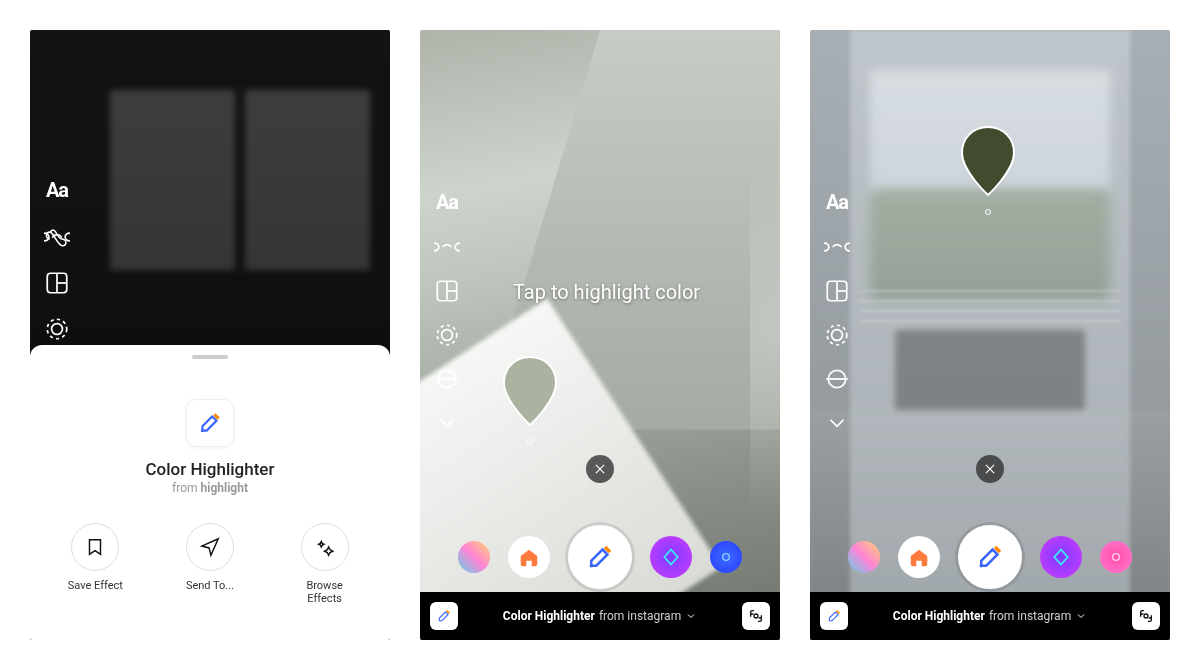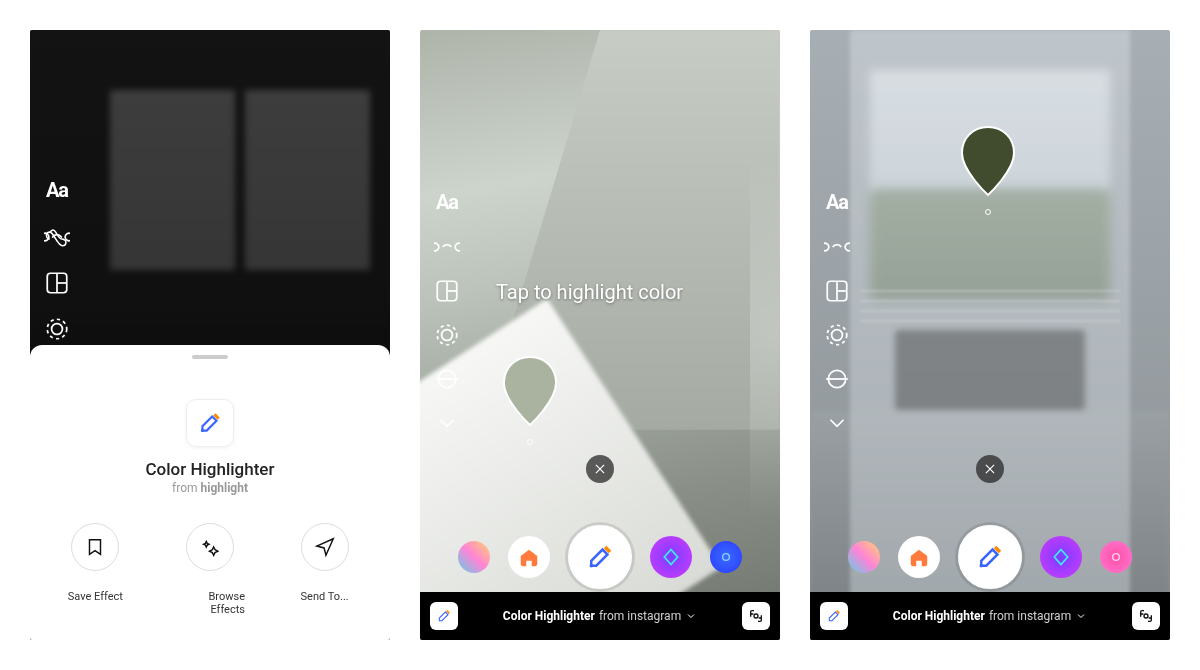--- a/index.html
+++ b/index.html
@@ -95,21 +95,21 @@
     width: 74px;
     cursor: pointer;
   }
   .action-circle {
     width: 48px; height: 48px; border-radius: 50%;
     border: 1px solid #ddd;
     display:flex; align-items:center; justify-content:center;
     color: #111;
   }
   .action-circle svg { stroke:#111; stroke-width:1.6; fill:none; width:22px; height:22px; }
-  .action-label { margin-top: 19px; font-size: 11px; color: #333; text-align:right; line-height:1.2; max-width:70px;}
+  .action-label { margin-top: 8px; font-size: 11px; color: #333; text-align:center; line-height:1.2; max-width:70px;}
 
   
   .p2-bg {
     position:absolute; inset:0;
     background: linear-gradient(170deg, #aeb4aa 0%, #cdd4cc 25%, #bcc3ba 40%, #a1a89f 58%, #8a9088 75%, #6e746c 100%);
   }
   .p2-diag {
     position:absolute; left:-80px; bottom:-40px; width:320px; height:320px;
     background: linear-gradient(#f7f8f6, #d9dbd6);
     transform: rotate(-33deg);
@@ -170,20 +170,21 @@
   .pin-dot {
     position:absolute; left:50%; top:84px; transform:translateX(-50%);
     width:6px; height:6px; border:1.5px solid #fff; border-radius:50%;
   }
 
   .hint-text {
     position:absolute;
     color:#fff; font-size:20px; font-weight:400;
     text-shadow: 0 1px 3px rgba(0,0,0,.4);
     z-index:4;
+    margin-left:17px;
   }
 
   .close-btn {
     position:absolute;
     width:28px; height:28px; border-radius:50%;
     background: rgba(40,40,40,.75);
     display:flex; align-items:center; justify-content:center;
     z-index:4; cursor:pointer;
   }
   .close-btn svg { stroke:#fff; stroke-width:2; width:14px; height:14px; }
@@ -315,32 +316,32 @@
         <div class="action-circle">
             <svg viewBox="0 0 24 24">
               <path d="M6 4h12v16l-6-4-6 4z"></path>
             </svg>
           </div>
         <div class="action-label">Save Effect</div>
       </div>
       <div class="action">
         <div class="action-circle">
             <svg viewBox="0 0 24 24">
+              <path d="M3 11l18-8-8 18-2-8z"></path>
+            </svg>
+          </div>
+        <div class="action-label">Send To...</div>
+      </div>
+      <div class="action">
+        <div class="action-circle">
+            <svg viewBox="0 0 24 24">
               <path d="M8 6l1 2 2 1-2 1-1 2-1-2-2-1 2-1zM16 12l1.5 3 3 1.5-3 1.5L16 21l-1.5-3-3-1.5 3-1.5z"></path>
             </svg>
           </div>
         <div class="action-label">Browse Effects</div>
-      </div>
-      <div class="action">
-        <div class="action-circle">
-            <svg viewBox="0 0 24 24">
-              <path d="M3 11l18-8-8 18-2-8z"></path>
-            </svg>
-          </div>
-        <div class="action-label">Send To...</div>
       </div>
     </div>
   </div>
 </div>
 
 <div class="phone">
   <div class="p2-bg"></div>
   <div class="p2-wall2"></div>
   <div class="p2-diag"></div>
   <div class="partial-bubble"></div>

